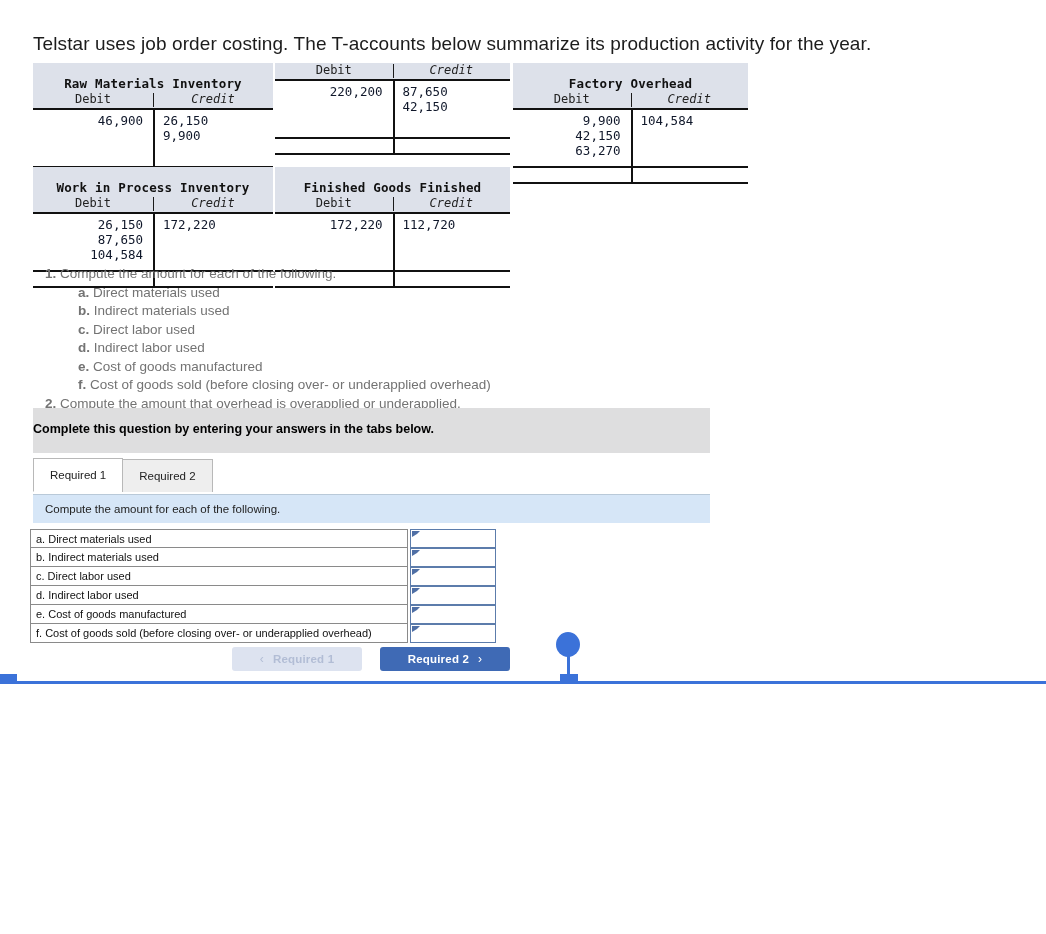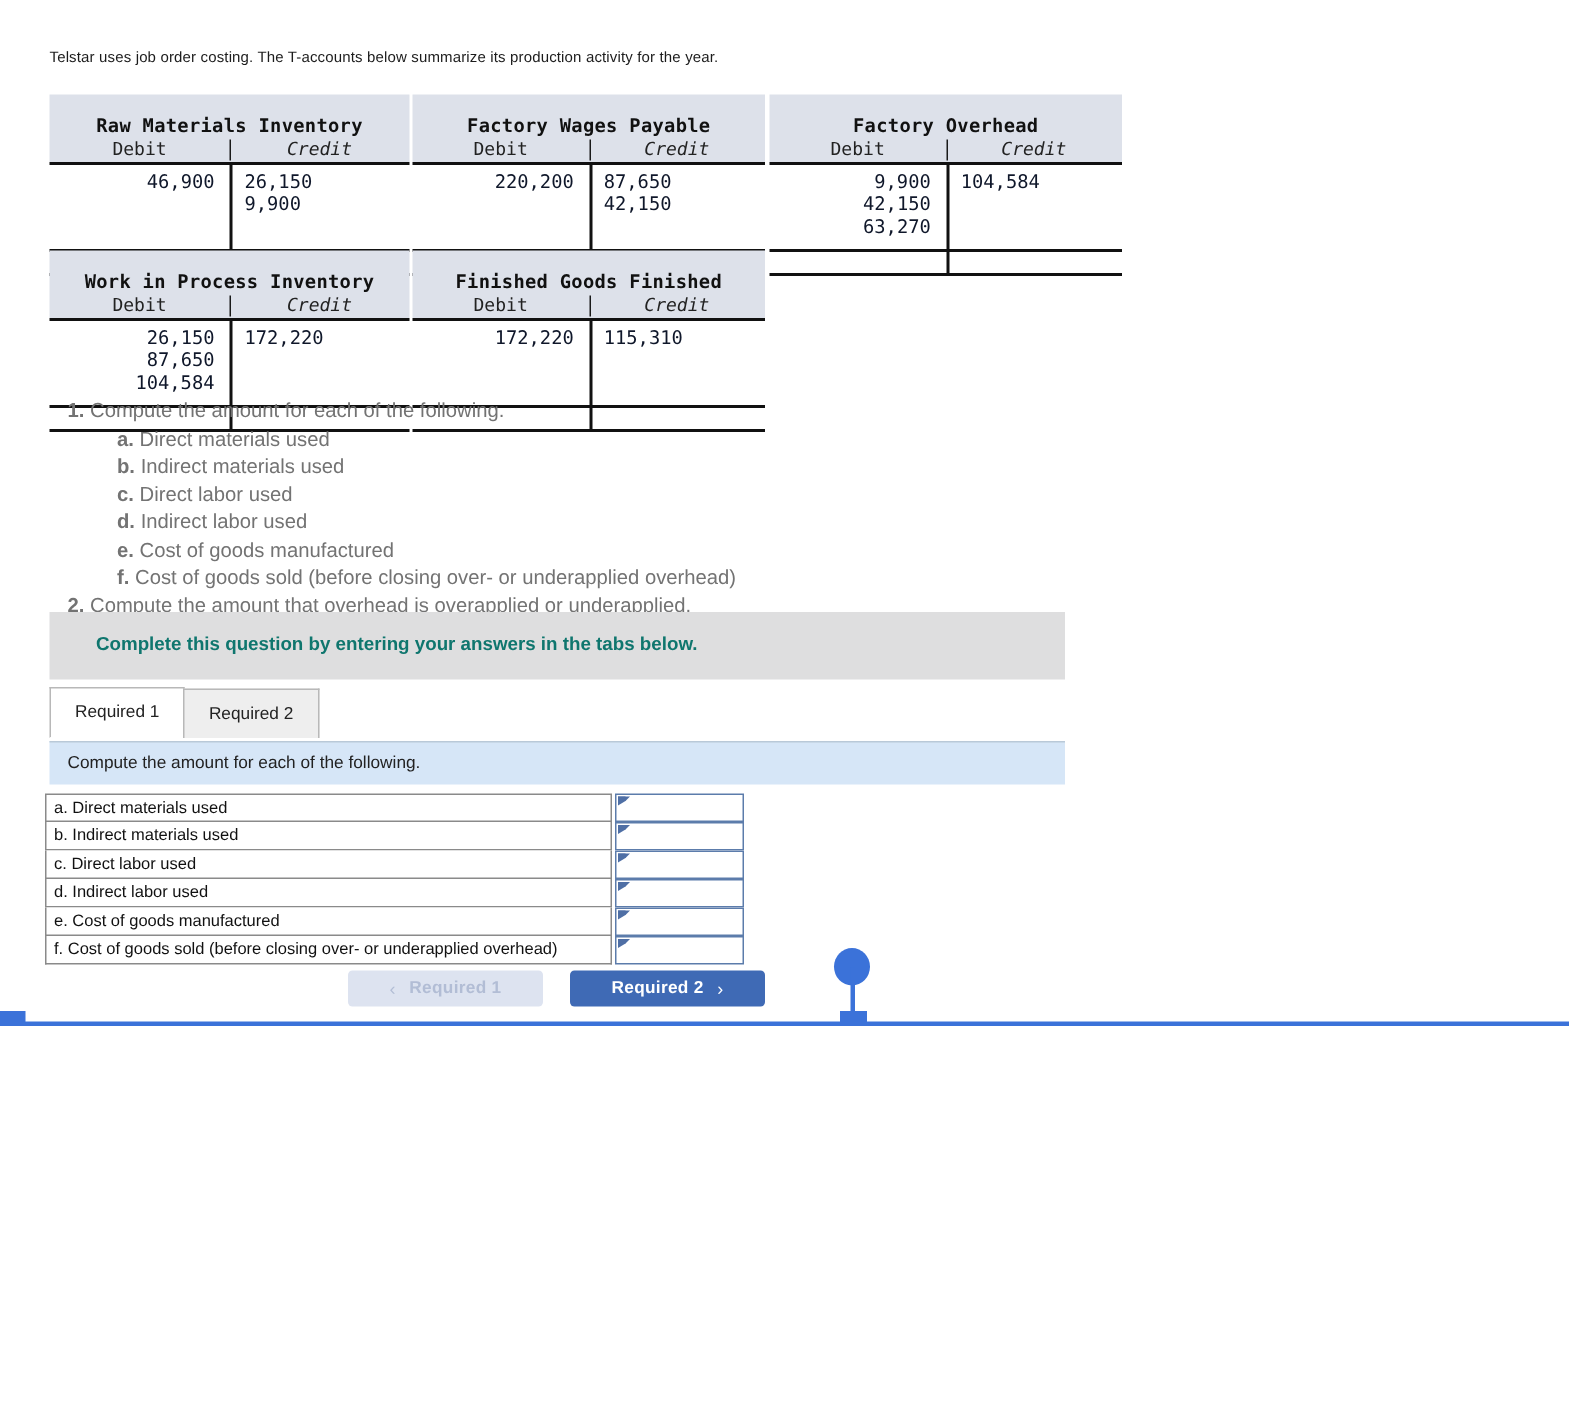--- a/index.html
+++ b/index.html
@@ -8,21 +8,21 @@
     width: 1046px; height: 934px;
     background: #ffffff;
     font-family: "Liberation Sans", sans-serif;
     overflow: hidden;
   }
   .page { position: relative; width: 1046px; height: 934px; }
 
   
   .intro {
     position: absolute; left: 33px; top: 33px;
-    font-size: 10px; color: #1c1c1c; letter-spacing: .1px;
+    font-size: 19px; color: #1c1c1c; letter-spacing: .1px;
   }
 
   
   .taccount { position: absolute; font-family: "DejaVu Sans Mono", monospace; }
   .ta-title {
     background: #dde1ea; color: #111; font-weight: bold;
     font-size: 12.5px; text-align: center; padding: 13px 0 1px 0;
     letter-spacing: .2px;
   }
   .ta-sub {
@@ -60,22 +60,22 @@
   .reqlist .lvl1 { margin: 0 0 1px 0; line-height: 17.5px; }
   .reqlist .lvl2 { margin: 0 0 1px 0; line-height: 17.5px; padding-left: 33px; }
   .reqlist b { font-weight: bold; }
 
   
   .grey-banner {
     position: absolute; left: 33px; top: 408px; width: 677px; height: 45px;
     background: #dededf;
   }
   .grey-banner span {
-    display: block; padding: 14px 0 0 31px;
-    font-size: 12.5px; font-weight: bold; color: #0f766e;
+    display: block; padding: 14px 0 0 0;
+    font-size: 12.5px; font-weight: bold; color: #000000;
   }
 
   
   .tabs-u { position: absolute; left: 33px; top: 458px; display: flex; align-items: flex-end; }
   .tab-u {
     font-size: 11.5px; color: #222; padding: 10px 16px 9px 16px;
     border: 1px solid #b8b8b8; border-bottom: none; background: #eeeeee;
     margin-right: -1px; line-height: 13px;
   }
   .tab-u.active { background: #ffffff; border-bottom: 1px solid #fff; }
@@ -177,21 +177,20 @@
       <div class="ta-col cr">
           <div>26,150</div>
           <div>9,900</div>
         </div>
     </div>
     <div class="ta-rule1"></div>
     <div class="ta-rule2"></div>
   </div>
 
   <div class="taccount" id="ta1" style="left:275px; top:63px; width:235px;">
-    <div class="ta-title">Factory Wages Payable</div>
     <div class="ta-sub">
       <div class="l">Debit</div>
       <div class="r">Credit</div>
     </div>
     <div class="ta-body">
       <div class="ta-col dr">
           <div>220,200</div>
         </div>
       <div class="ta-col cr">
           <div>87,650</div>
@@ -246,21 +245,21 @@
     <div class="ta-title">Finished Goods Finished</div>
     <div class="ta-sub">
       <div class="l">Debit</div>
       <div class="r">Credit</div>
     </div>
     <div class="ta-body">
       <div class="ta-col dr">
           <div>172,220</div>
         </div>
       <div class="ta-col cr">
-          <div>115,310</div>
+          <div>112,720</div>
         </div>
     </div>
     <div class="ta-rule1"></div>
     <div class="ta-rule2"></div>
   </div>
 
   <div class="reqlist">
     <div class="lvl1">
       <b>1.</b>
       <span>Compute the amount for each of the following.</span>

